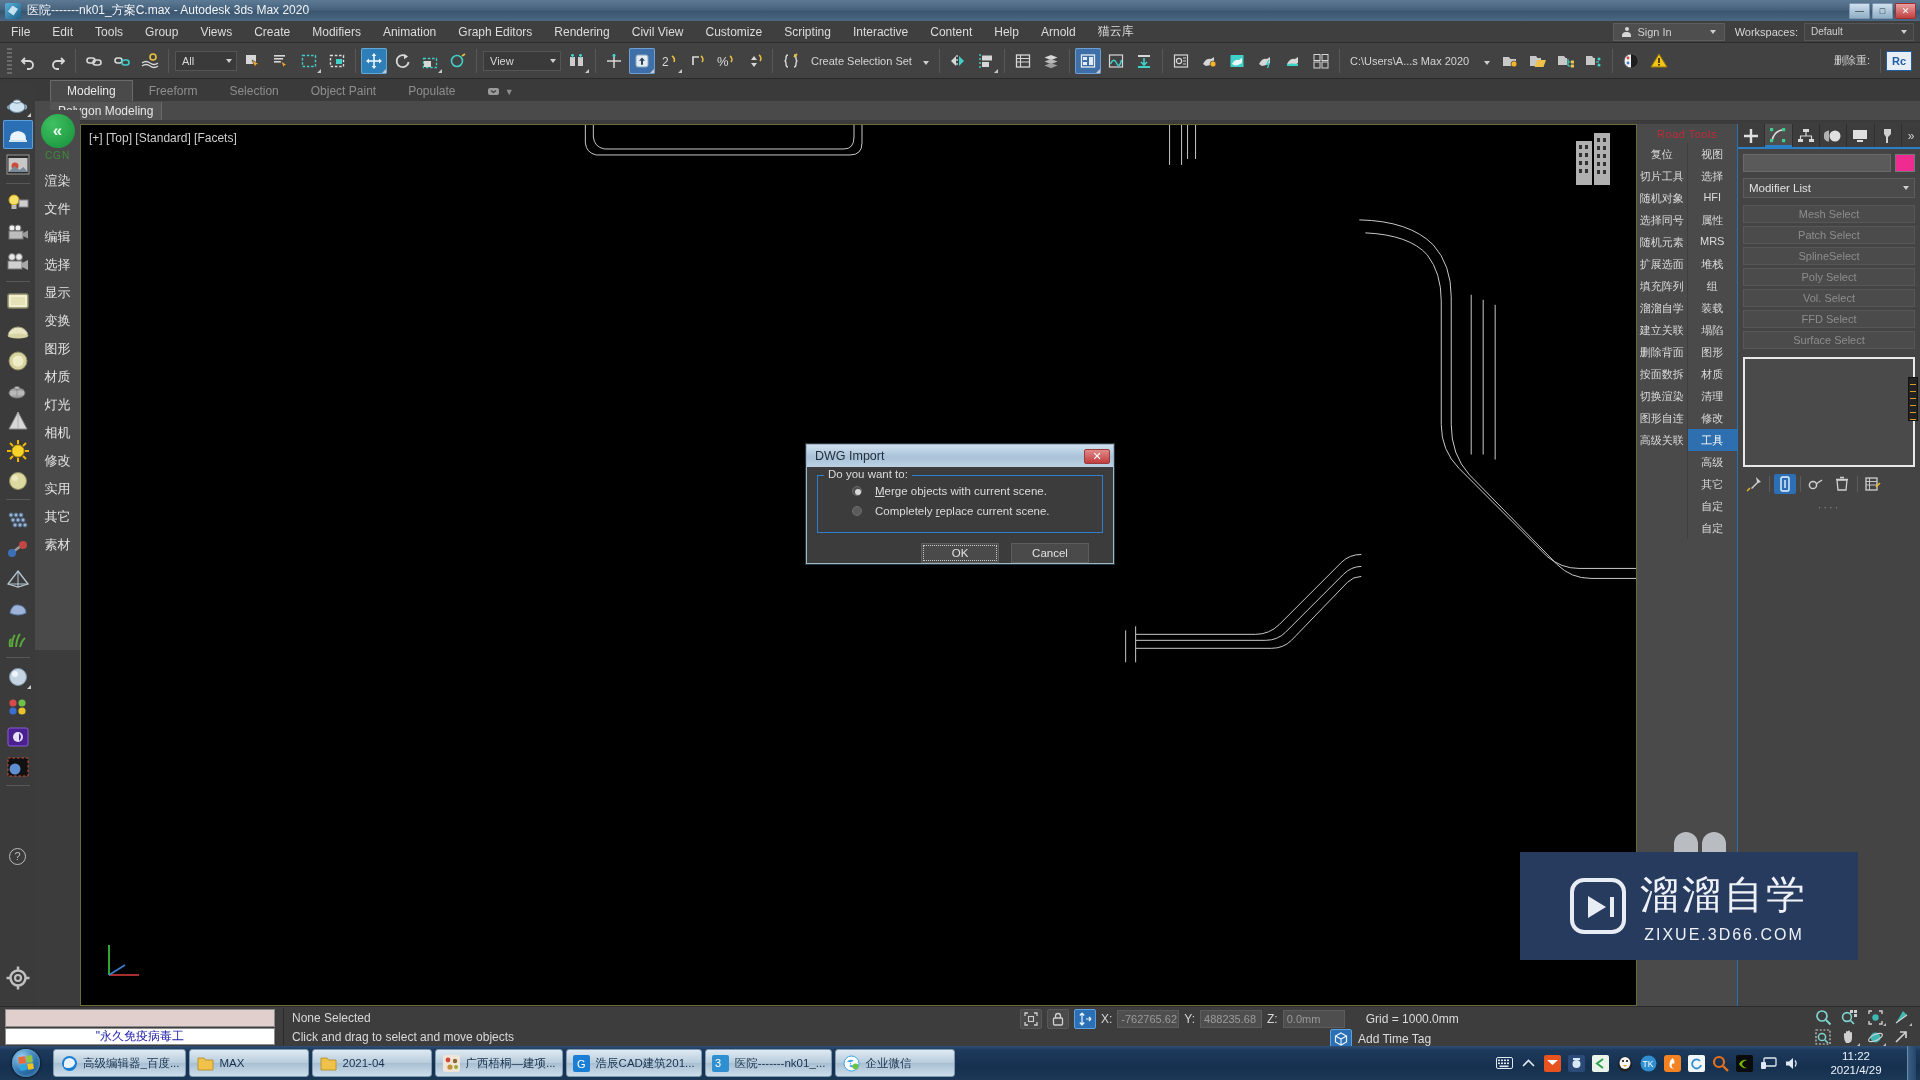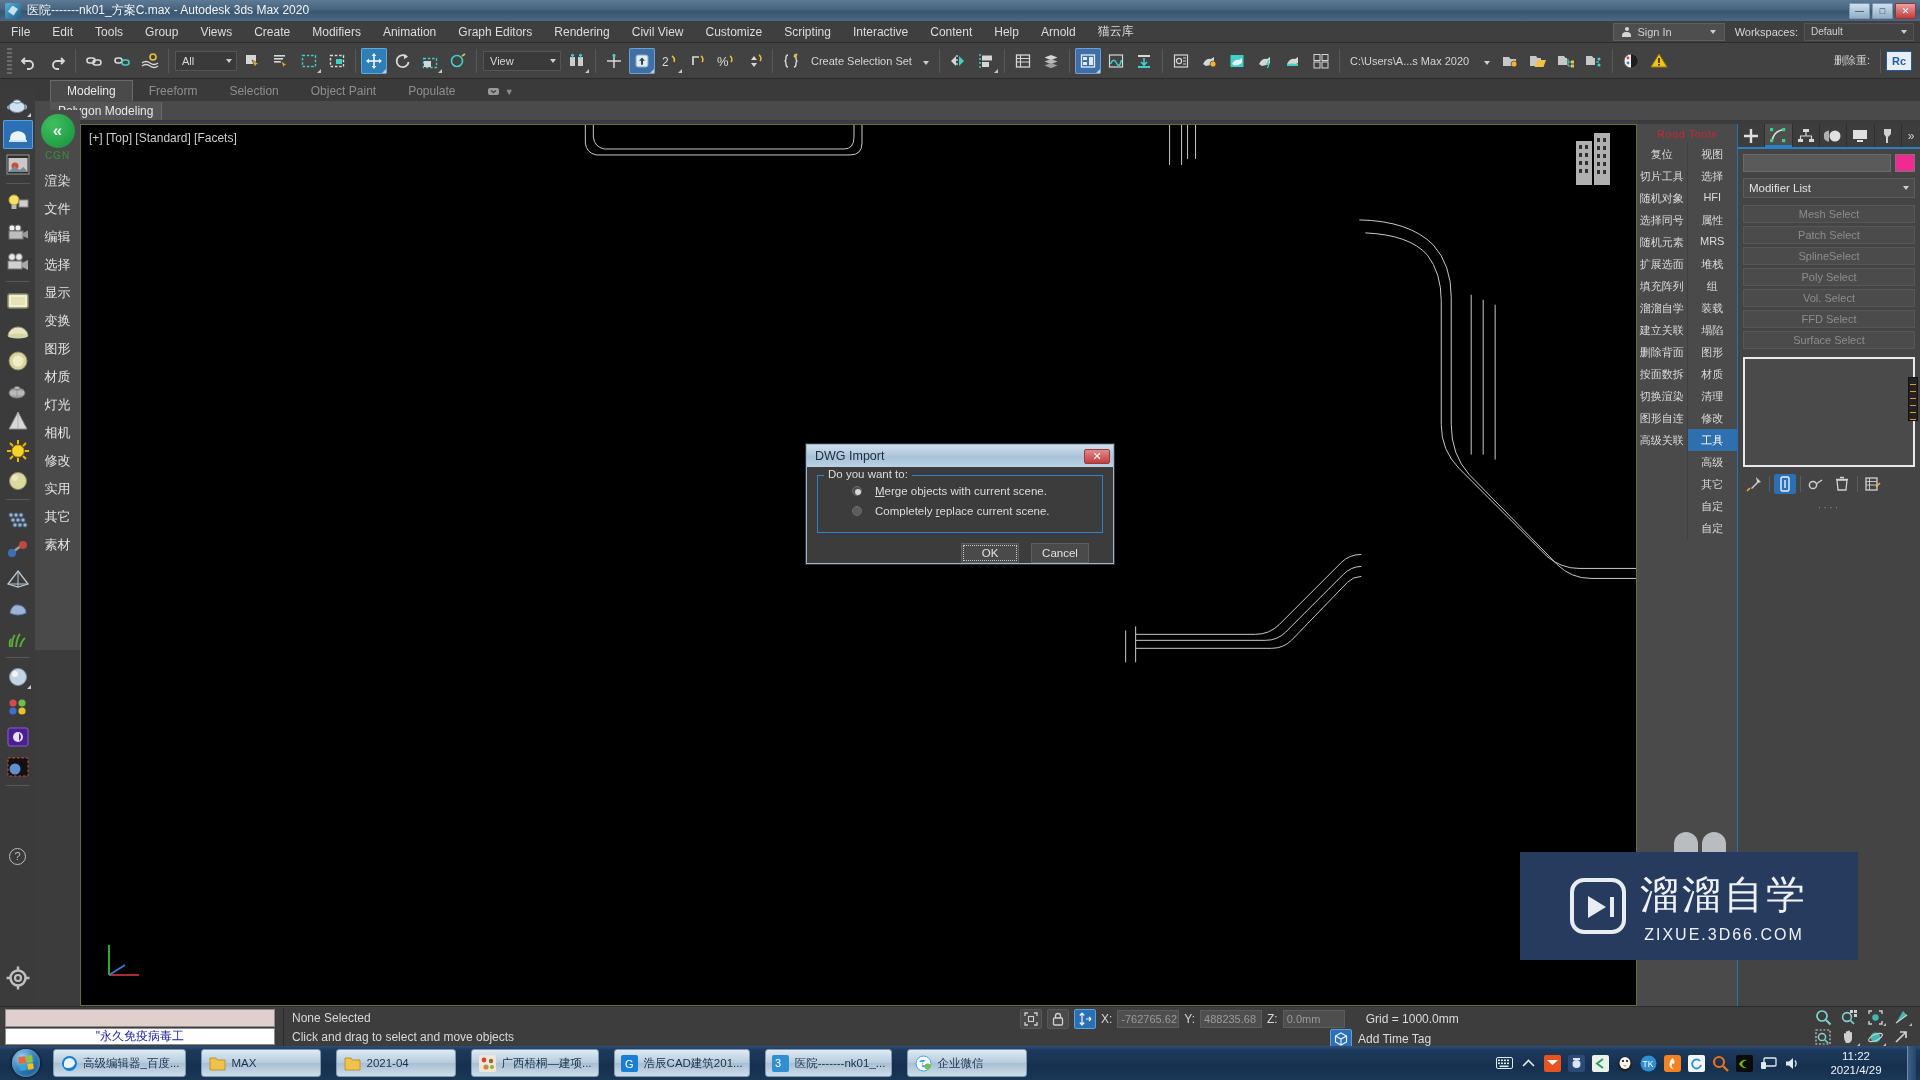--- a/index.html
+++ b/index.html
@@ -240,21 +240,21 @@
   .dlg-body{padding:8px 10px 0 10px;}
   .gbox{border:1px solid #2f7fd0;padding:9px 8px 8px 8px;position:relative;height:58px;}
   .gbox-lbl{position:absolute;left:6px;top:-8px;background:#3c3c3c;padding:0 4px;font-size:11.5px;color:#dcdcdc;}
   .radio-row{display:flex;align-items:center;gap:13px;margin-left:26px;margin-bottom:8px;}
   .radio{width:10px;height:10px;border-radius:50%;background:#5c5c5c;border:1px solid #6e6e6e;position:relative;flex:none;}
   .radio.on{background:#4c4c4c;}
   .radio.on::after{content:"";position:absolute;left:2px;top:2px;width:6px;height:6px;border-radius:50%;background:#d8d8d8;}
   .radio-lbl{font-size:11.5px;color:#dcdcdc;}
   .radio-lbl u{text-decoration:underline;}
   .dlg-btns{display:flex;justify-content:flex-end;gap:12px;padding:10px 14px 0 0;}
-  .dlg-btn{width:58px;height:20px;background:#4a4a4a;border:1px solid #5d5d5d;
+  .dlg-btn{width:78px;height:20px;background:#4a4a4a;border:1px solid #5d5d5d;
            font-size:11.5px;color:#e2e2e2;display:flex;align-items:center;justify-content:center;}
   .dlg-btn.focus{outline:1px dotted #c9c9c9;outline-offset:-3px;}
 </style>
 </head>
 <body>
 
 <div id="app">
 
   <div class="titlebar">
     <div class="tb-icon"></div>
@@ -1216,21 +1216,21 @@
     <div class="startorb">
       <div class="orb">
         <div class="flag">
             <i style="background:#e86a3a"></i>
             <i style="background:#8ec63f"></i>
             <i style="background:#2fa8e0"></i>
             <i style="background:#f2c218"></i>
           </div>
       </div>
     </div>
-    <div id="task-items" style="display:flex;align-items:flex-start;gap:12px;">
+    <div id="task-items" style="display:flex;align-items:flex-start;">
         <div class="tkitem">
           <div class="tkicon">
             <svg width="17" height="17" viewBox="0 0 17 17">
               <circle cx="8.5" cy="8.5" r="7.5" fill="#1a7fd4"></circle>
               <path d="M3 8.5 a5.5 5.5 0 0 1 11 0 a7 7 0 0 1 -11 3 z" fill="#eaf4fb"></path>
             </svg>
           </div>
           <div class="tl">高级编辑器_百度...</div>
         </div>
         <div class="tkitem">

